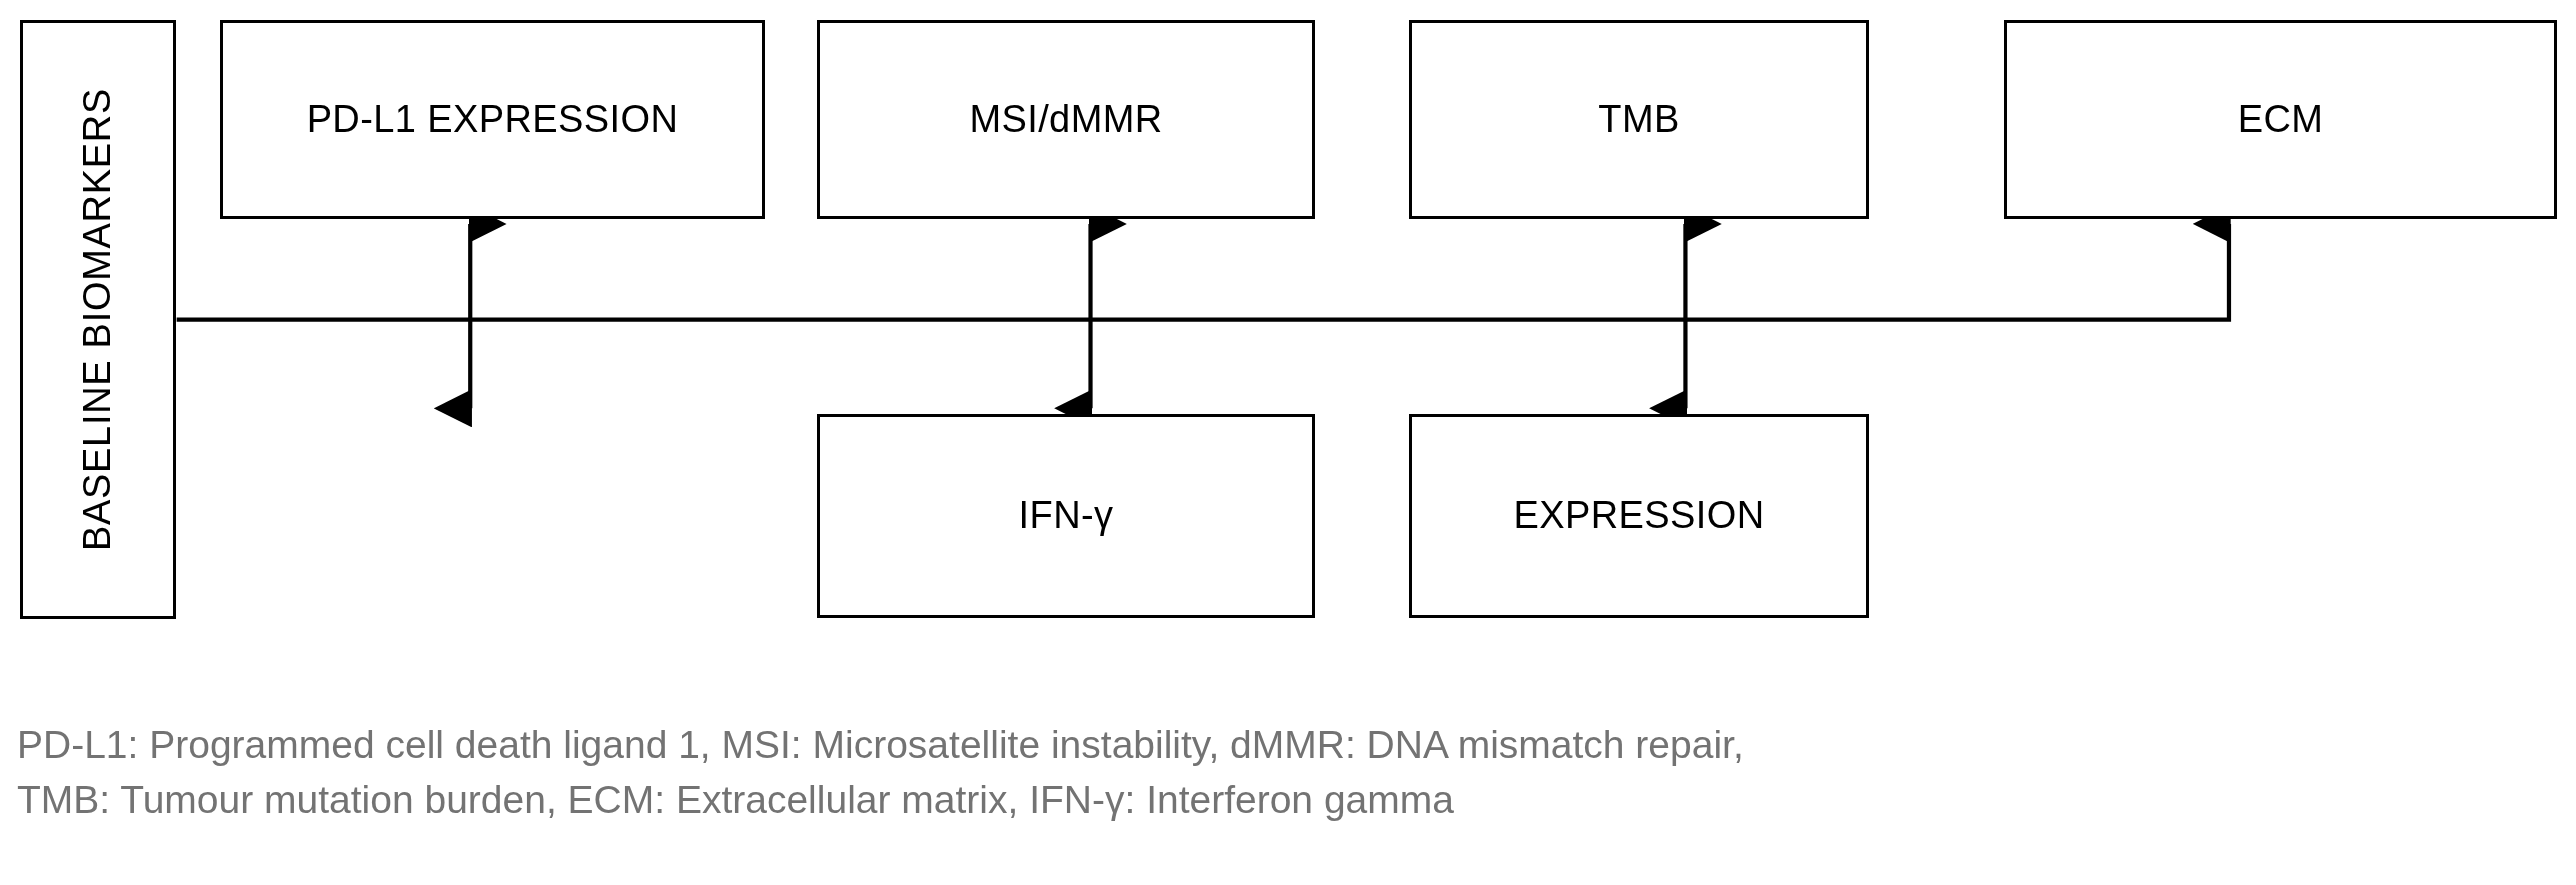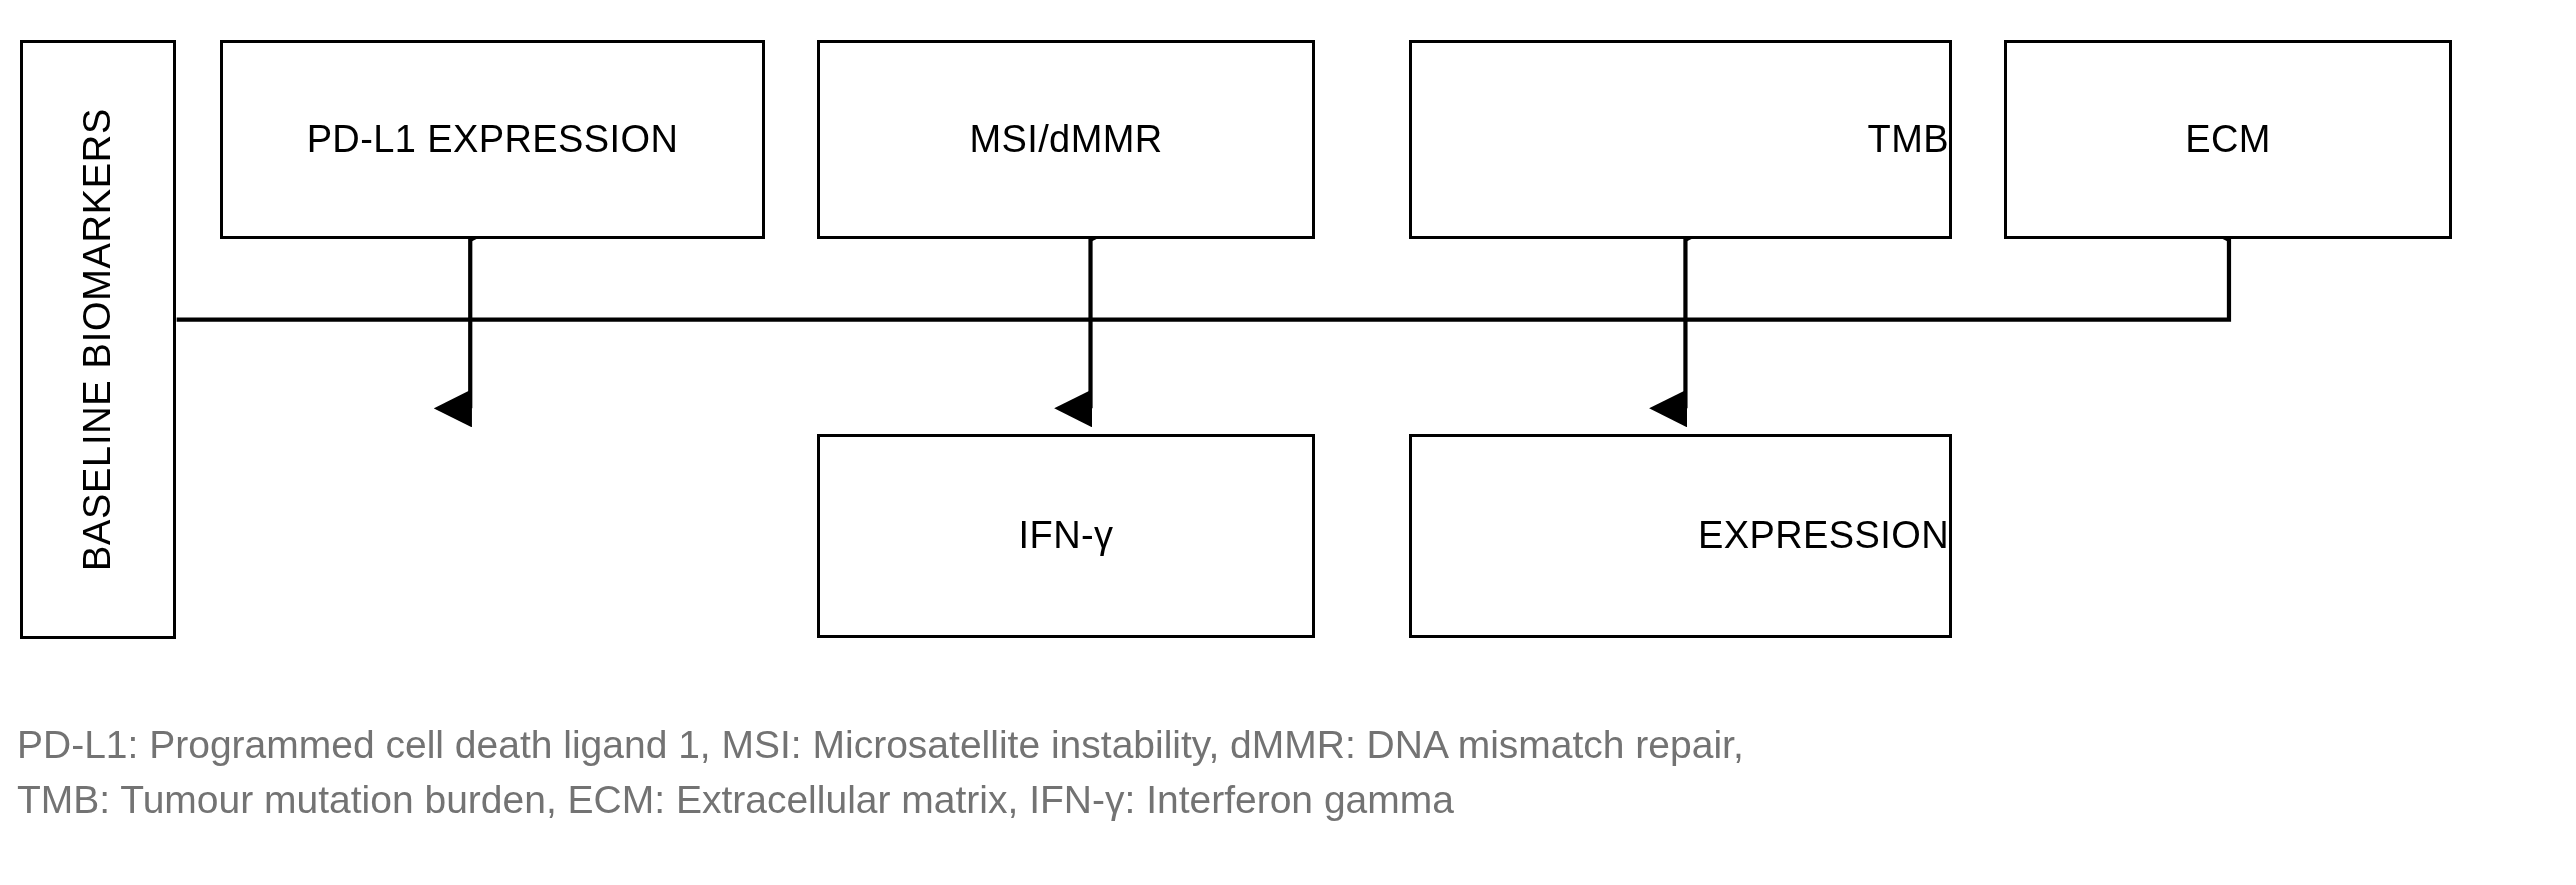--- a/index.html
+++ b/index.html
@@ -22,21 +22,20 @@
 
   
   .node-box {
     position: absolute;
     box-sizing: border-box;
     border: 3.5px solid #000000;
     background: #ffffff;
     display: flex;
     align-items: center;
     justify-content: center;
-    margin-top: 20px;
   }
   .node-label {
     font-size: 38px;
     font-weight: 400;
     letter-spacing: 0.4px;
     line-height: 1.1;
     color: #000000;
     text-align: center;
     white-space: nowrap;
   }
@@ -55,22 +54,22 @@
     letter-spacing: 0.7px;
   }
 
   
   .row-top { top: 20px; height: 199px; }
   
   .row-bottom { top: 414px; height: 204px; }
 
   .col-1 { left: 220px;  width: 545px; }
   .col-2 { left: 817px; width: 498px; }
-  .col-3 { left: 1409px; width: 543px; justify-content: flex-end; }
-  .col-4 { left: 2004px; width: 448px; }
+  .col-3 { left: 1409px; width: 460px; }
+  .col-4 { left: 2004px; width: 553px; }
 
   
   #connectors {
     position: absolute;
     left: 0;
     top: 0;
     width: 2576px;
     height: 885px;
     pointer-events: none;
   }

